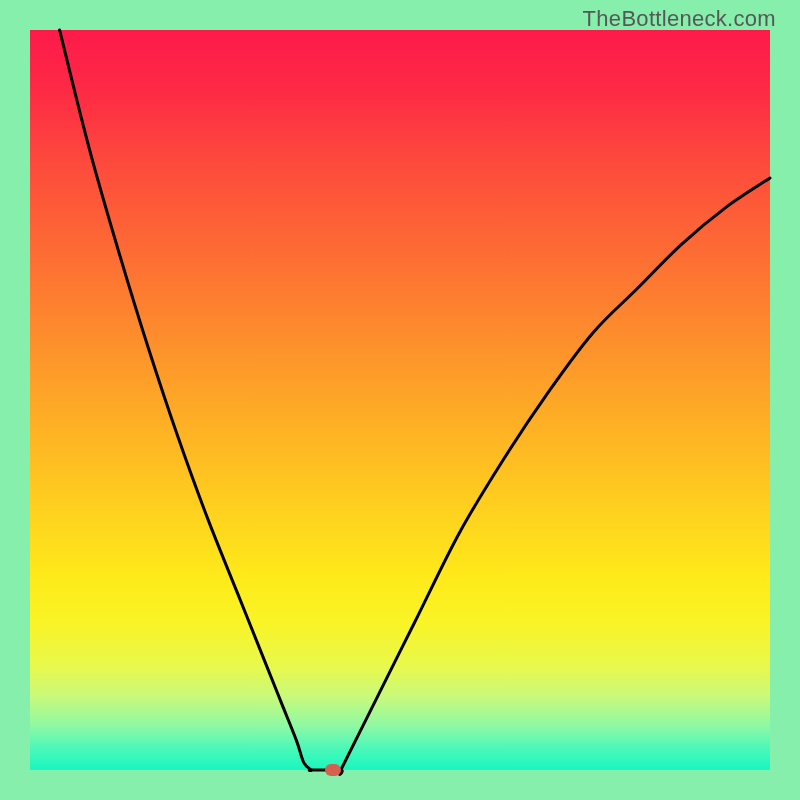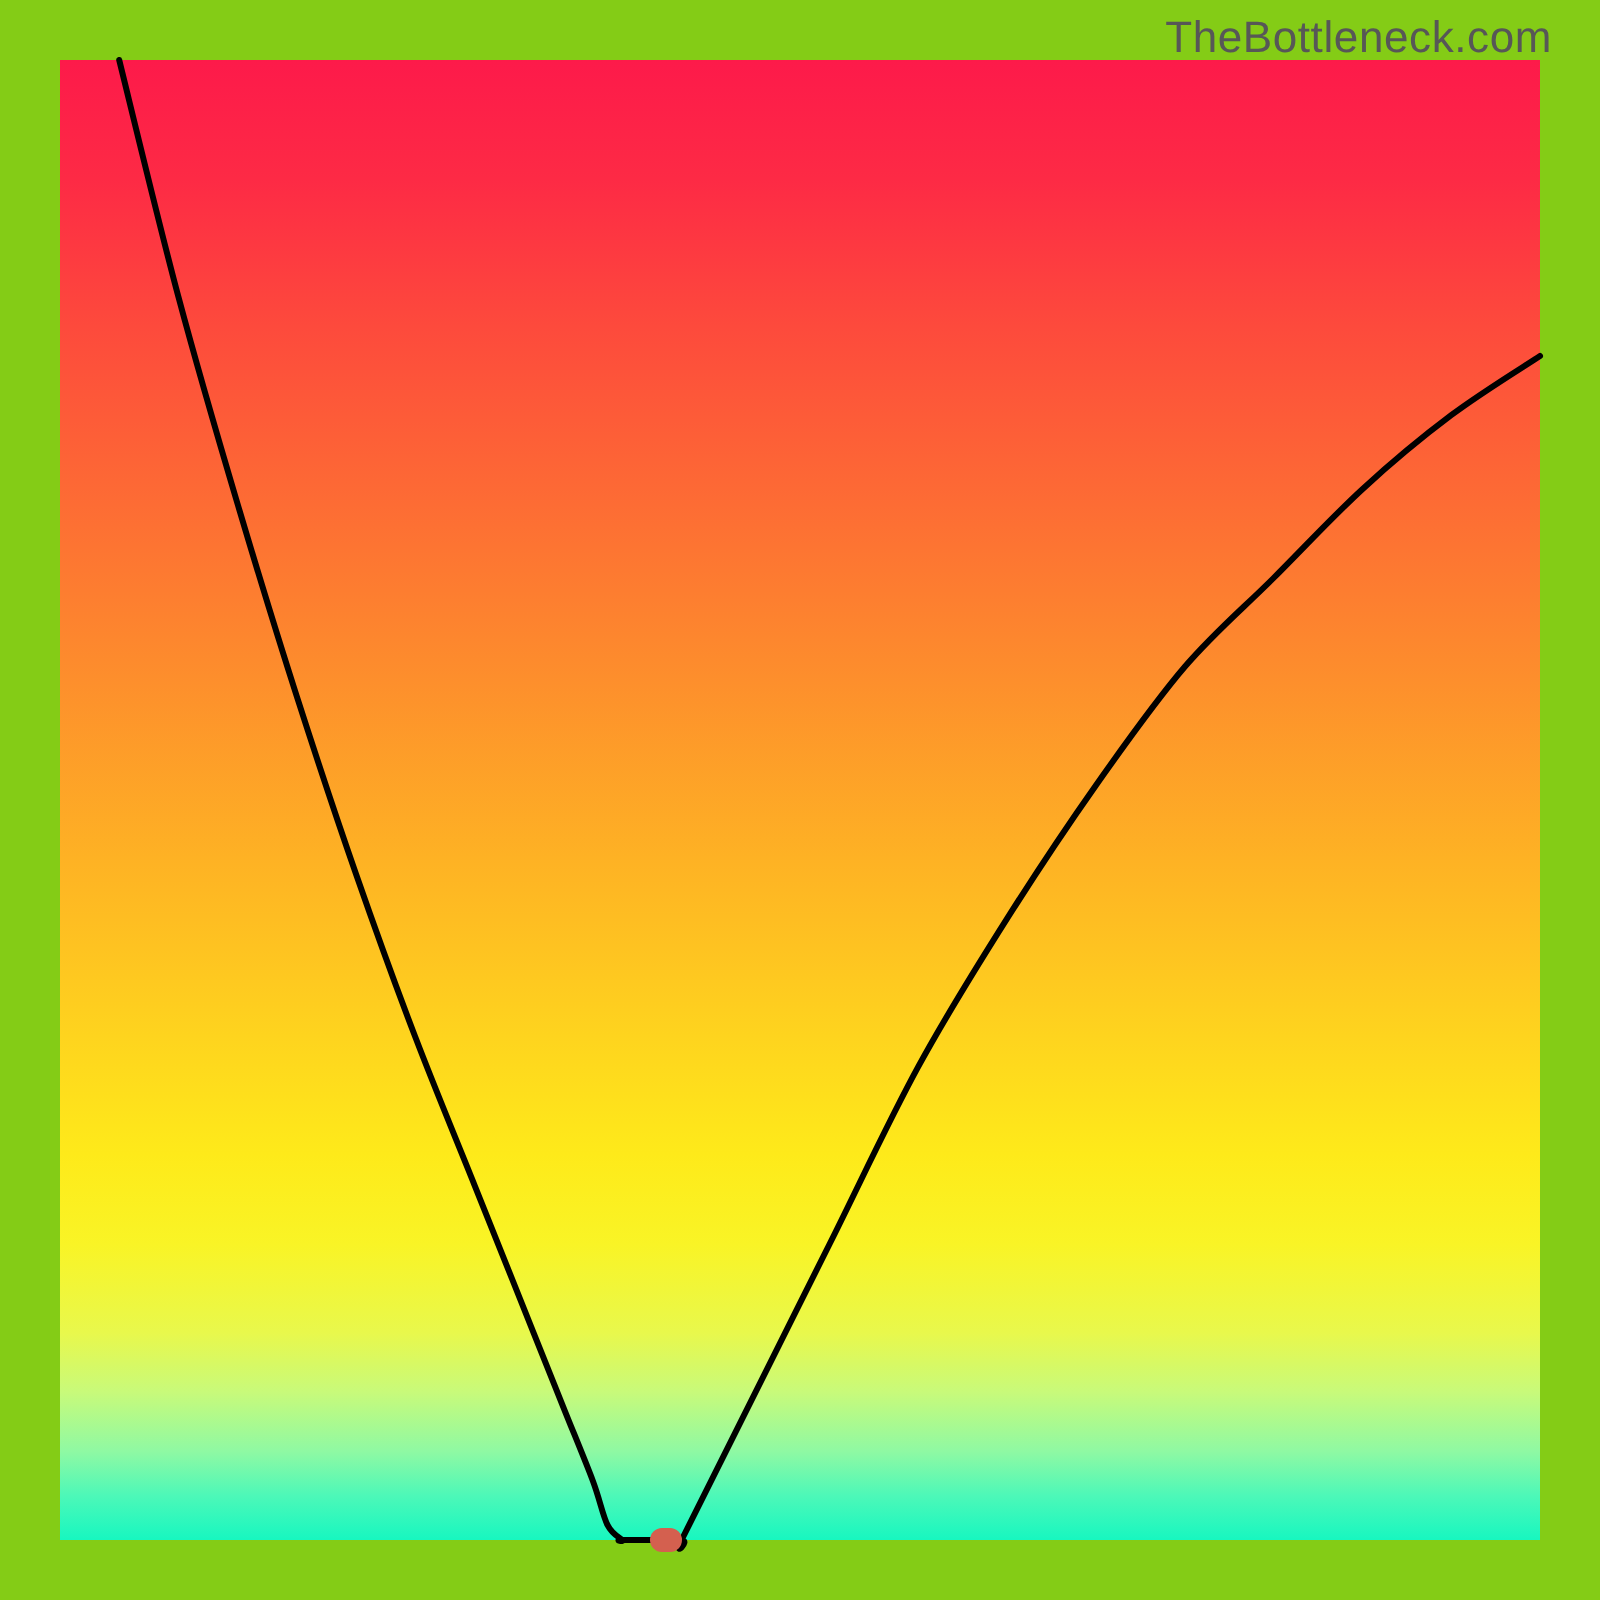--- a/index.html
+++ b/index.html
@@ -8,21 +8,21 @@
     width: 800px;
     height: 800px;
     background: #000;
     font-family: Arial, Helvetica, sans-serif;
     overflow: hidden;
   }
   .frame {
     position: relative;
     width: 800px;
     height: 800px;
-    background: #84cc16;
+    background: #86efac;
   }
   .plot {
     position: absolute;
     left: 30px;
     top: 30px;
     width: 740px;
     height: 740px;
     
     background: linear-gradient(
       to bottom,

